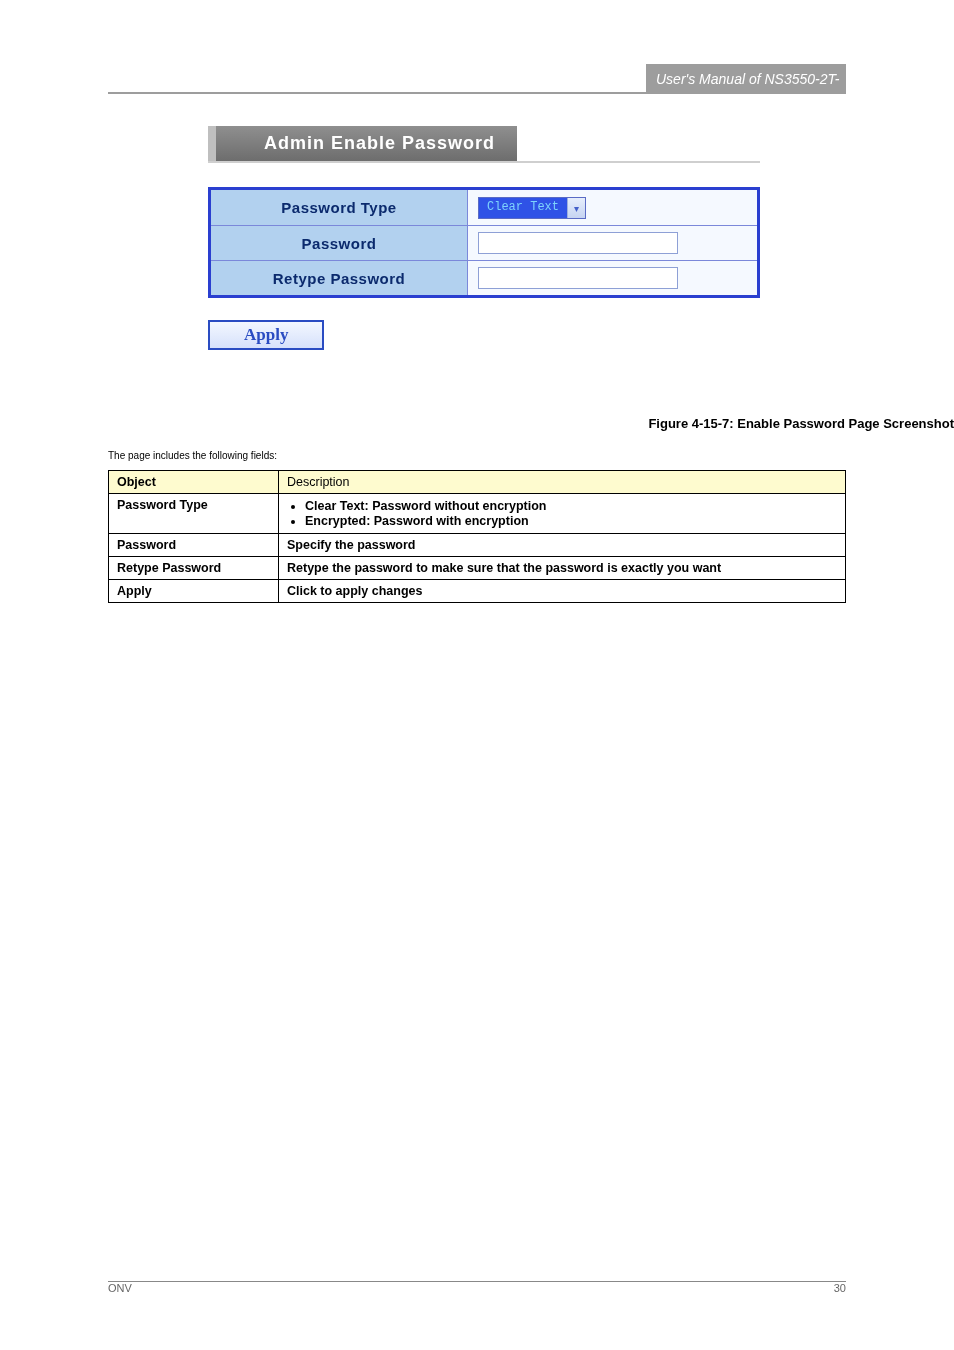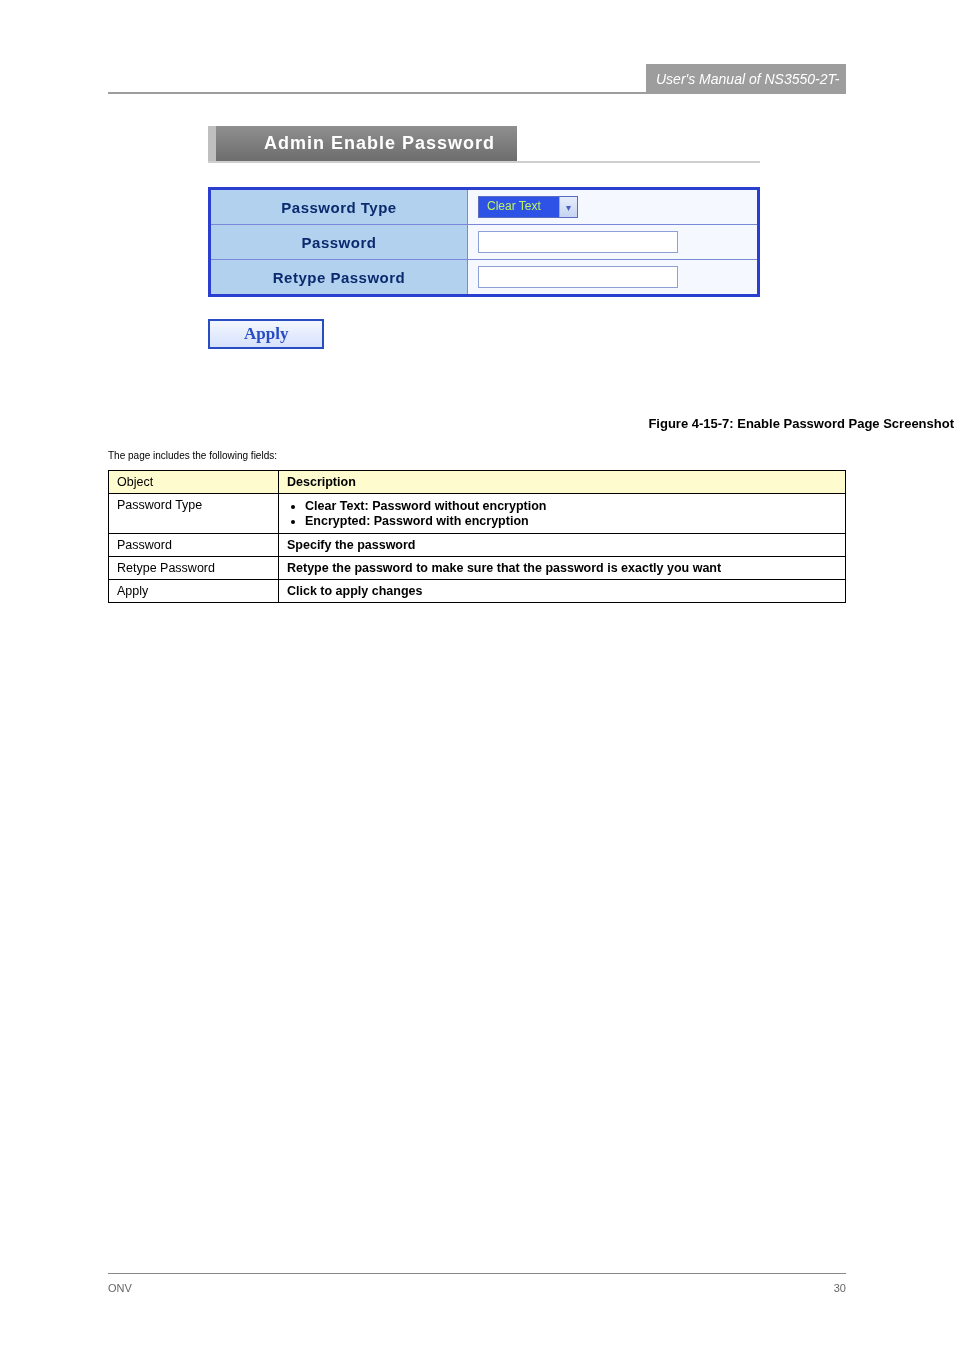--- a/index.html
+++ b/index.html
@@ -89,24 +89,24 @@
     .dropdown {
       display: inline-flex;
       border: 1px solid #5a6bc5;
       height: 22px;
       font-size: 12px;
       background: #fff;
       cursor: pointer;
     }
     .dropdown-text {
       background: #2f52e6;
-      color: #bef264;
+      color: #7dd3fc;
       padding: 2px 8px;
       min-width: 80px;
-      font-family: Liberation Sans, sans-serif;
+      font-family: Liberation Mono, monospace;
     }
     .dropdown-arrow {
       width: 18px;
       background: linear-gradient(#e6eefc,#c6d4f2);
       border-left: 1px solid #9eafdd;
       display: flex;
       align-items: center;
       justify-content: center;
       color: #4360c9;
       font-size: 10px;
@@ -159,36 +159,36 @@
     }
     .desc-table th, .desc-table td {
       border: 1px solid #000;
       padding: 4px 8px;
       text-align: left;
       vertical-align: top;
       font-weight: bold;
     }
     .desc-table th {
       background: #fefbcf;
-      font-weight: bold;
-    }
-    .desc-table .obj-col { width: 170px; font-weight: normal; }
+      font-weight: normal;
+    }
+    .desc-table .obj-col { width: 170px; font-weight: bold; }
     .desc-table ul { list-style: disc; padding-left: 18px; margin: 0; }
     .desc-table ul li { margin: 1px 0; }
     .page-footer {
       position: absolute;
       bottom: 56px;
       left: 108px;
       right: 108px;
       border-top: 1px solid #888;
       display: flex;
       justify-content: space-between;
       font-size: 11px;
       color: #666;
-      padding-top: 8px;
+      padding-top: 0;
     }
   </style>
 </head>
 <body>
 
 <div class="header-bar">
   <div class="header-right-block">User's Manual of NS3550-2T-8S</div>
 </div>
 
 <div class="panel-area">

